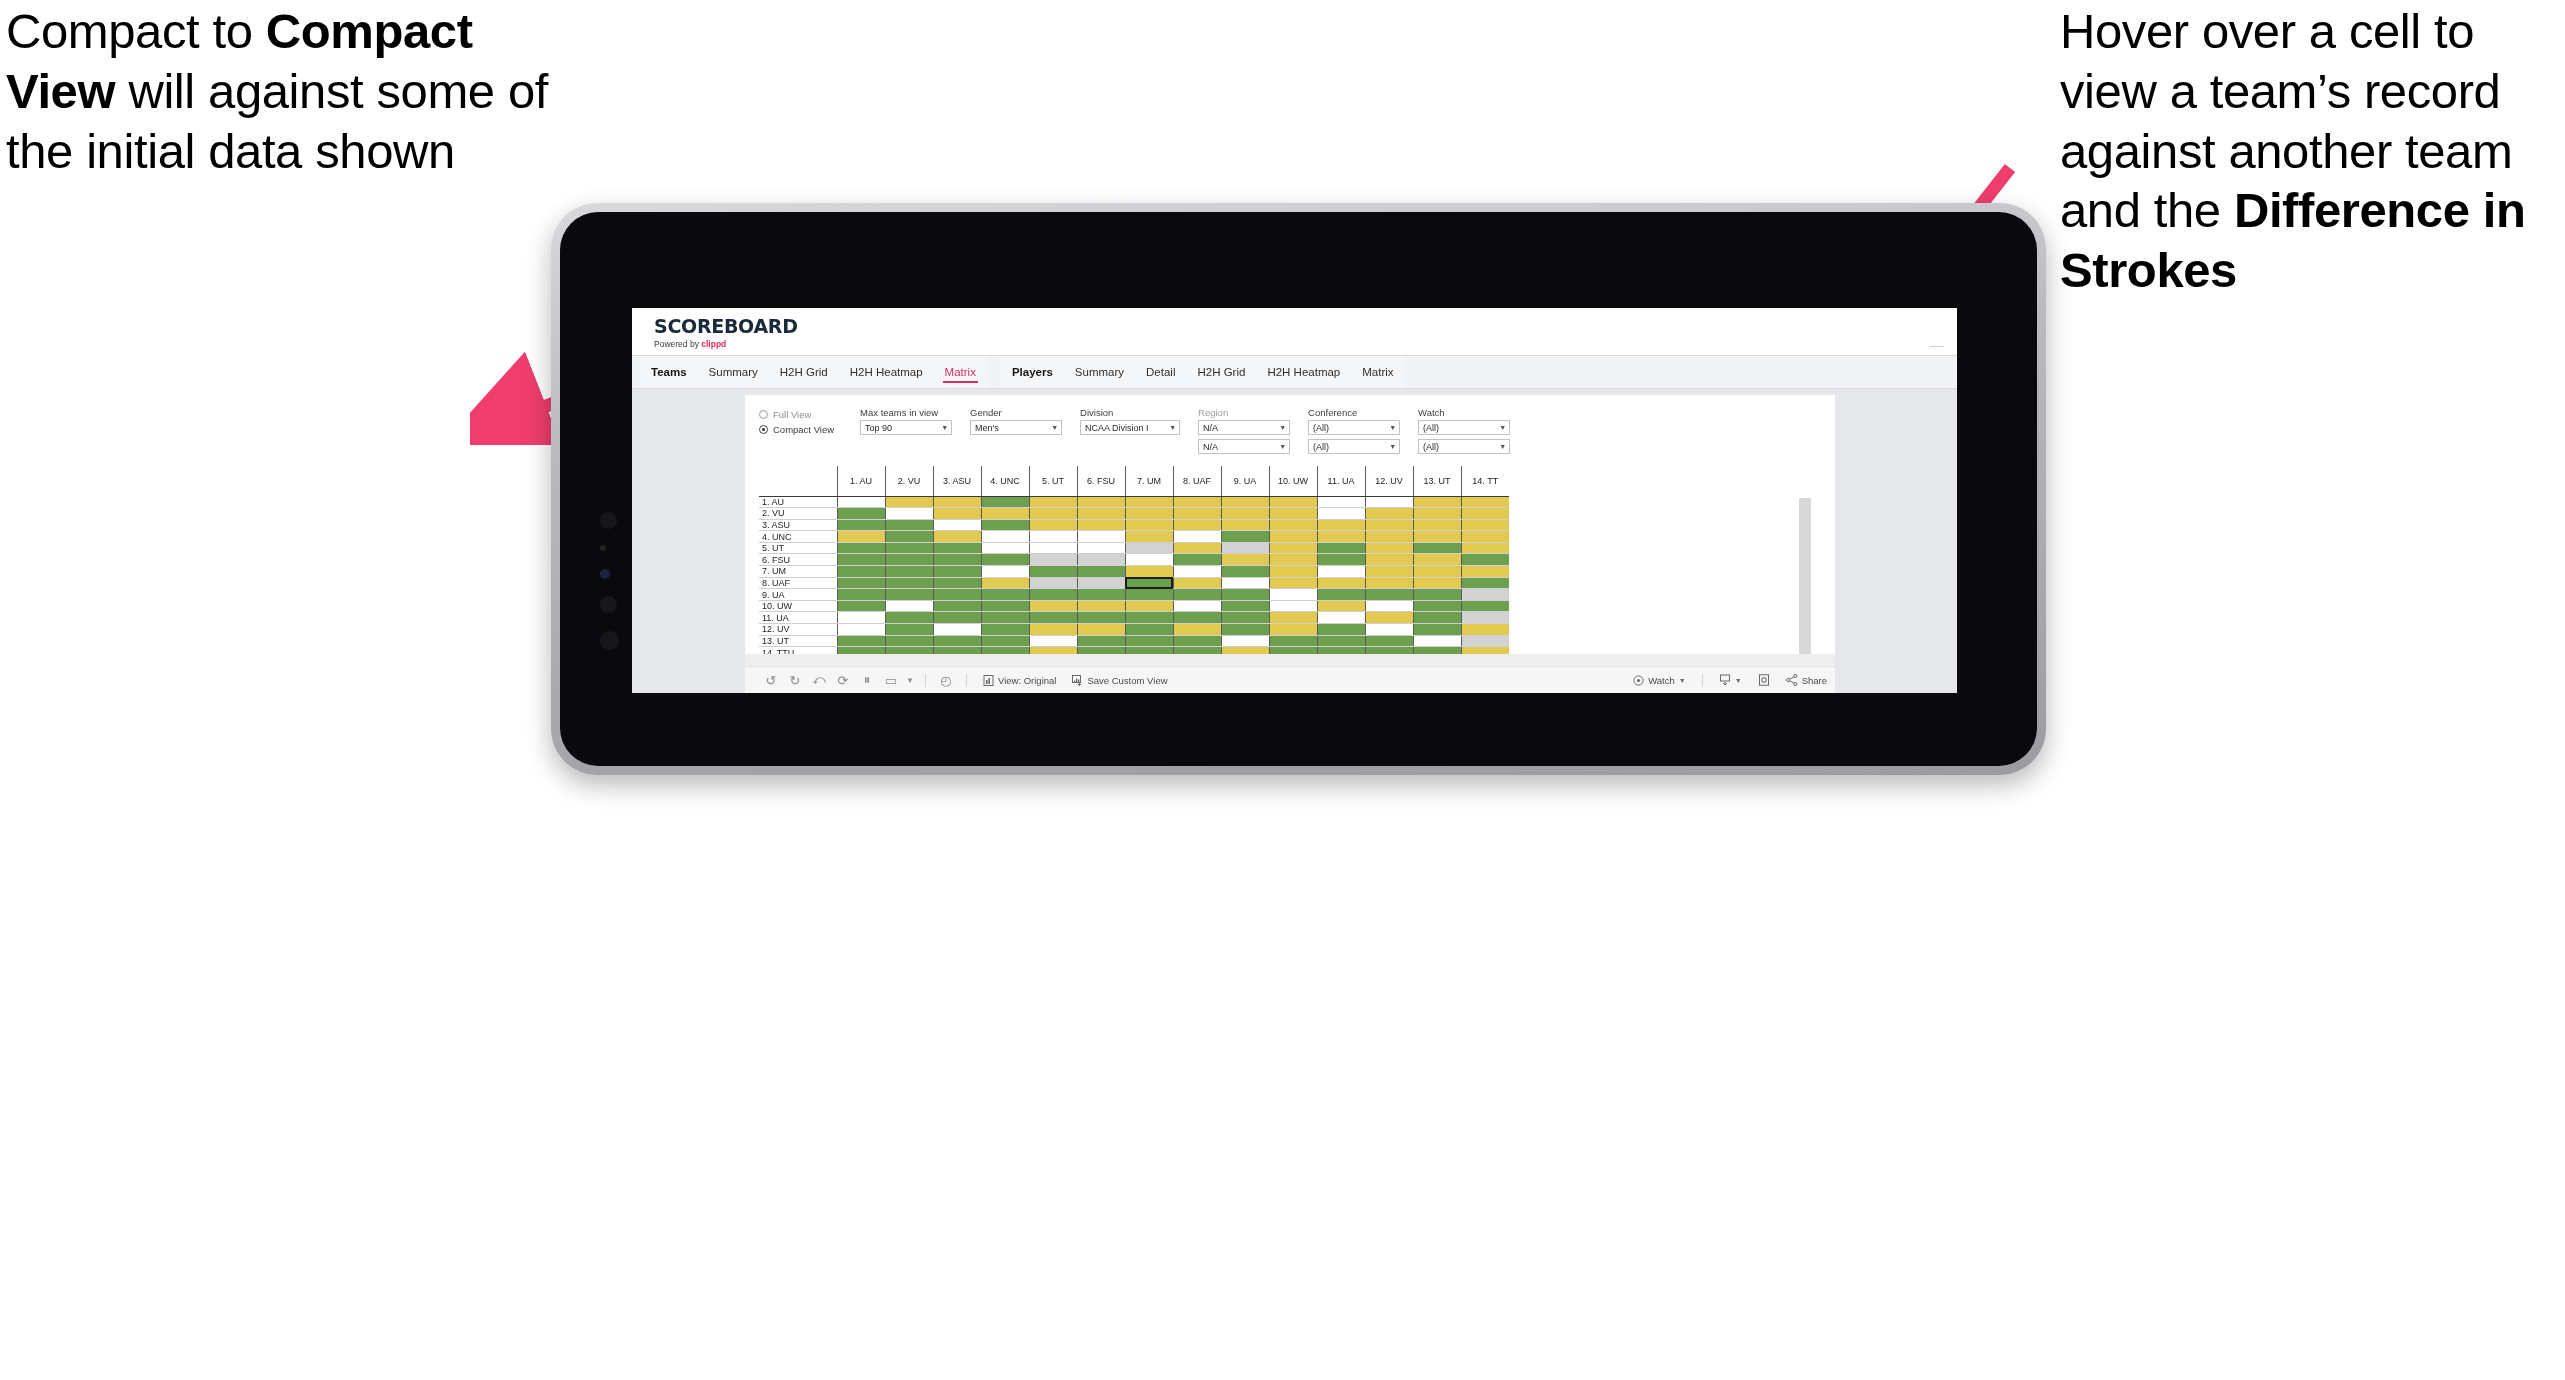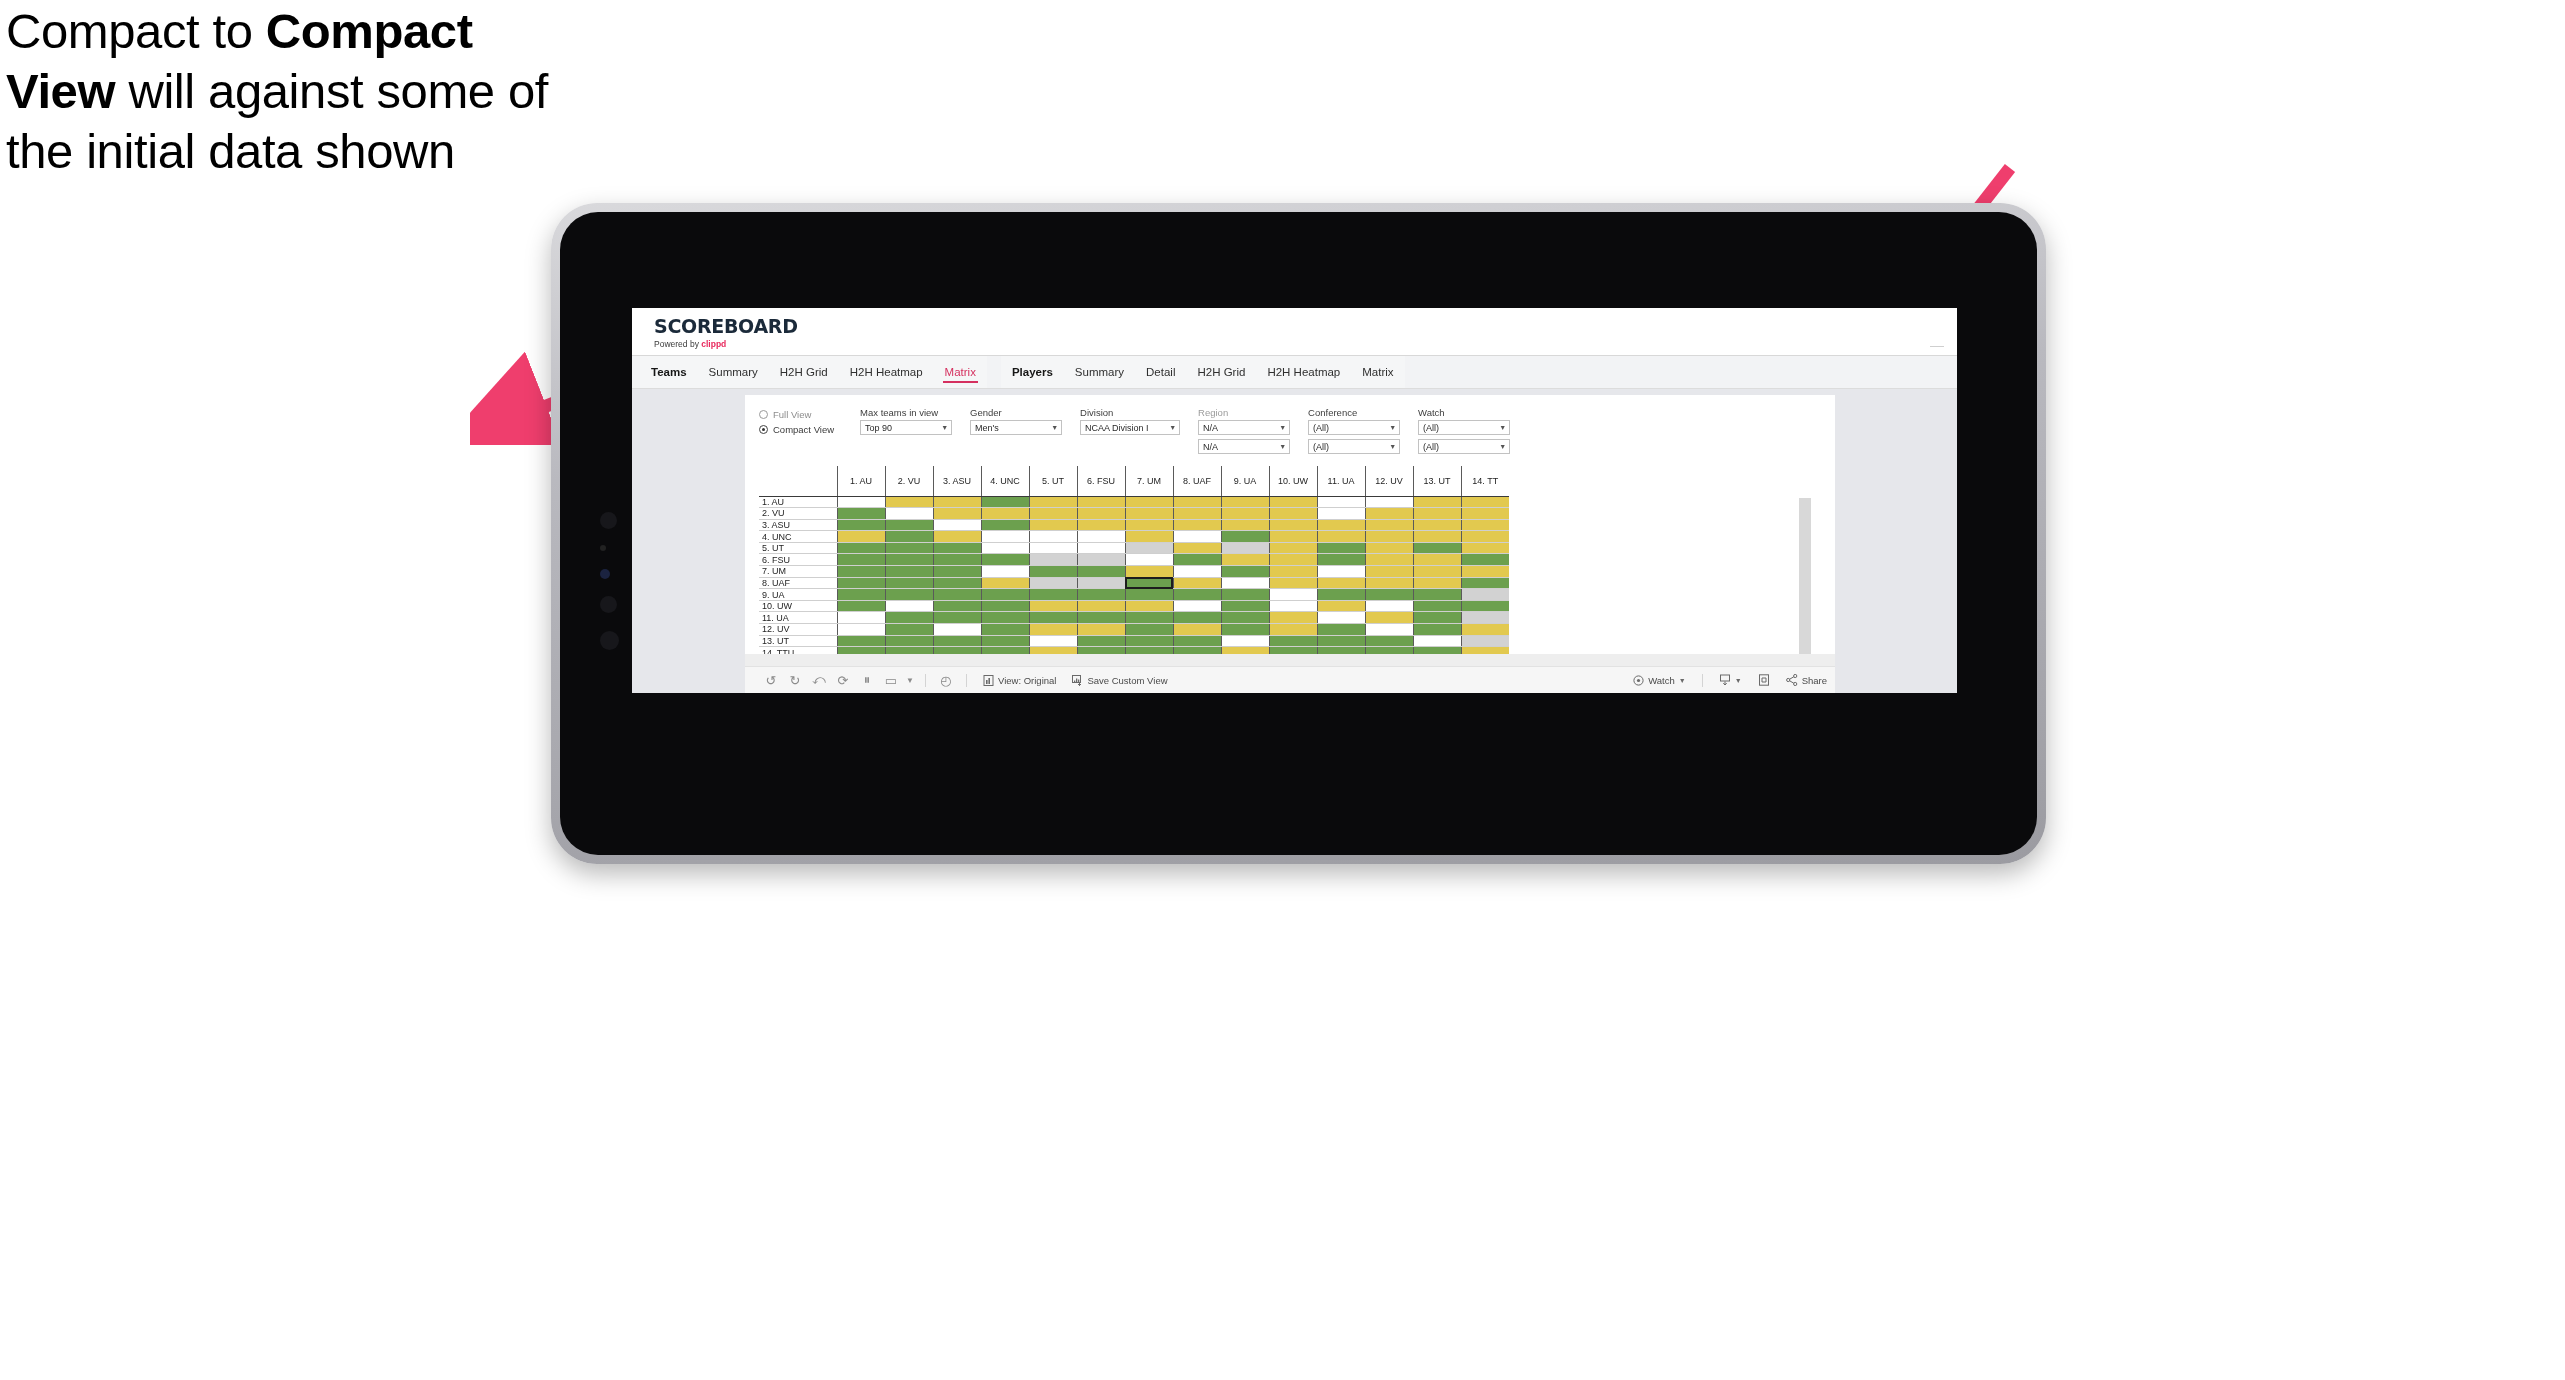--- a/index.html
+++ b/index.html
@@ -21,21 +21,21 @@
   }
   .annot b { font-weight: 700; }
   #annot-left  { left: 6px;  top: 2px;  width: 570px; }
   #annot-right { left: 2060px; top: 2px; width: 500px; }
 
   .arrow { position: absolute; pointer-events: none; }
 
   
   #tablet {
     position: absolute; left: 551px; top: 203px;
-    width: 1495px; height: 661px;
+    width: 1495px; height: 572px;
   }
   #tablet-outer {
     position: absolute; inset: 0;
     border-radius: 46px;
     background: linear-gradient(175deg,#d9d9dc 0%,#b9b9bf 35%,#9b9ba1 100%);
     box-shadow: 0 10px 26px rgba(0,0,0,.28);
   }
   #tablet-bezel {
     position: absolute; left: 9px; top: 9px; right: 9px; bottom: 9px;
     border-radius: 38px;
@@ -202,20 +202,23 @@
 </style>
 </head>
 <body>
 
 <div id="stage">
 
   <div class="annot" id="annot-left">
     <span>Compact to </span><b>Compact View</b><span> will against some of the initial data shown</span>
   </div>
 
+  <div class="annot" id="annot-right">
+    <span>Hover over a cell to view a team’s record against another team and the </span><b>Difference in Strokes</b>
+  </div>
 
   <svg class="arrow" style="left:470px;top:275px;" width="400" height="170" viewBox="0 0 400 170">
     <defs>
         <marker id="ah1" markerWidth="9" markerHeight="9" refX="4" refY="4.5" orient="auto">
       <path d="M0,0 L9,4.5 L0,9 z" fill="#ef3e6d"></path>
         </marker>
       </defs>
     <line x1="390" y1="8" x2="28" y2="150" stroke="#ef3e6d" stroke-width="13" marker-end="url(#ah1)"></line>
   </svg>
 

